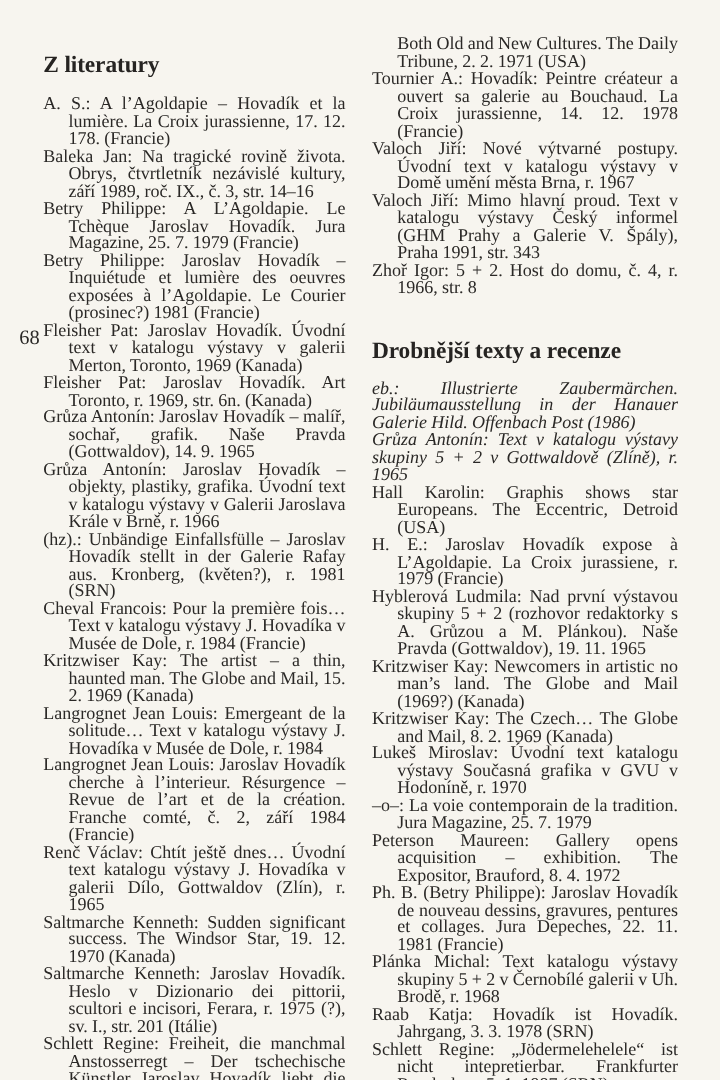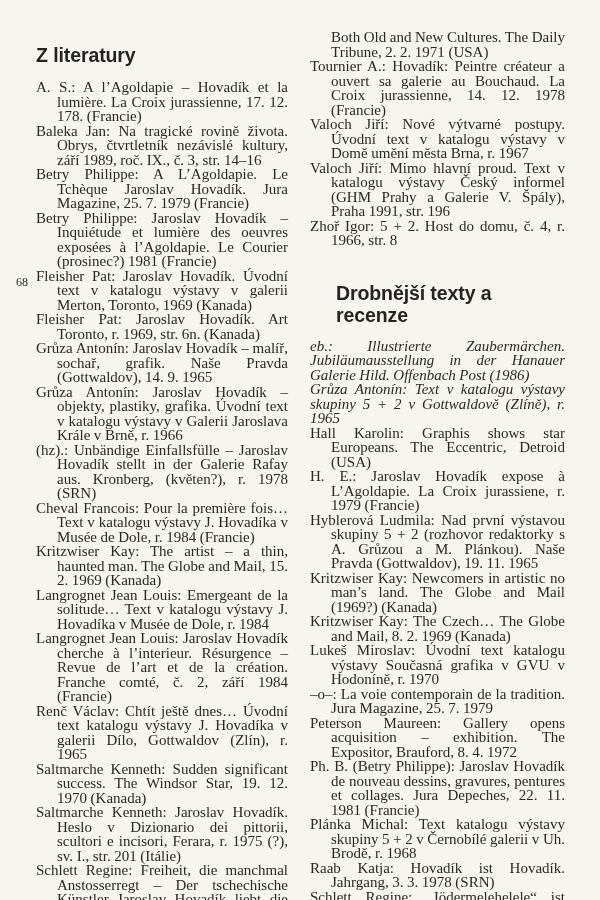--- a/index.html
+++ b/index.html
@@ -15,30 +15,30 @@
       font-family: "Liberation Serif", "DejaVu Serif", serif;
       color: #2a2826;
     }
     .col {
       position: absolute;
       width: 252px;
     }
     .col-left { left: 36px; top: 44px; }
     .col-right { left: 310px; top: 30px; width: 255px; }
     h2.section-title {
-      font-family: Liberation Sans, sans-serif;
+      font-family: Liberation Serif, serif;
       font-weight: bold;
       font-size: 19.5px;
       margin: 0;
       line-height: 22px;
       color: #262422;
       letter-spacing: -0.1px;
     }
     .col-left h2.section-title { margin-bottom: 14px; }
-    .col-right h2.section-title { margin-top: 34px; margin-bottom: 13px; margin-left: 26px; }
+    .col-right h2.section-title { margin-top: 34px; margin-bottom: 13px; }
     .entry {
       font-size: 15px;
       line-height: 14.5px;
       text-align: justify;
       padding-left: 21px;
       text-indent: -21px;
       margin: 0;
       hyphens: manual;
       word-spacing: -0.2px;
     }
@@ -47,61 +47,61 @@
       text-indent: 0;
       font-style: italic;
     }
     .entry.continuation {
       text-indent: 0;
     }
     .page-number {
       position: absolute;
       left: 16px;
       top: 275px;
-      font-size: 12px;
+      font-size: 17px;
       line-height: 14.5px;
       color: #2a2826;
     }
   </style>
 </head>
 <body>
 
 <div class="page-number">68</div>
 
 <div class="col col-left">
   <h2 class="section-title">Z literatury</h2>
   <div>
     <p class="entry">A. S.: A l’Agoldapie – Hovadík et la lumière. La Croix jurassienne, 17. 12. 178. (Francie)</p>
     <p class="entry">Baleka Jan: Na tragické rovině života. Obrys, čtvrtletník nezávislé kultury, září 1989, roč. IX., č. 3, str. 14–16</p>
     <p class="entry">Betry Philippe: A L’Agoldapie. Le Tchèque Jaroslav Hovadík. Jura Magazine, 25. 7. 1979 (Francie)</p>
     <p class="entry">Betry Philippe: Jaroslav Hovadík – Inquiétude et lumière des oeuvres exposées à l’Agoldapie. Le Courier (prosinec?) 1981 (Francie)</p>
     <p class="entry">Fleisher Pat: Jaroslav Hovadík. Úvodní text v katalogu výstavy v galerii Merton, Toronto, 1969 (Kanada)</p>
     <p class="entry">Fleisher Pat: Jaroslav Hovadík. Art Toronto, r. 1969, str. 6n. (Kanada)</p>
     <p class="entry">Grůza Antonín: Jaroslav Hovadík – malíř, sochař, grafik. Naše Pravda (Gottwaldov), 14. 9. 1965</p>
     <p class="entry">Grůza Antonín: Jaroslav Hovadík – objekty, plastiky, grafika. Úvodní text v katalogu výstavy v Galerii Jaroslava Krále v Brně, r. 1966</p>
-    <p class="entry">(hz).: Unbändige Einfallsfülle – Jaroslav Hovadík stellt in der Galerie Rafay aus. Kronberg, (květen?), r. 1978 (SRN)</p>
+    <p class="entry">(hz).: Unbändige Einfallsfülle – Jaroslav Hovadík stellt in der Galerie Rafay aus. Kronberg, (květen?), r. 1981 (SRN)</p>
     <p class="entry">Cheval Francois: Pour la première fois… Text v katalogu výstavy J. Hovadíka v Musée de Dole, r. 1984 (Francie)</p>
     <p class="entry">Kritzwiser Kay: The artist – a thin, haunted man. The Globe and Mail, 15. 2. 1969 (Kanada)</p>
     <p class="entry">Langrognet Jean Louis: Emergeant de la solitude… Text v katalogu výstavy J. Hovadíka v Musée de Dole, r. 1984</p>
     <p class="entry">Langrognet Jean Louis: Jaroslav Hovadík cherche à l’interieur. Résurgence – Revue de l’art et de la création. Franche comté, č. 2, září 1984 (Francie)</p>
     <p class="entry">Renč Václav: Chtít ještě dnes… Úvodní text katalogu výstavy J. Hovadíka v galerii Dílo, Gottwaldov (Zlín), r. 1965</p>
     <p class="entry">Saltmarche Kenneth: Sudden significant success. The Windsor Star, 19. 12. 1970 (Kanada)</p>
     <p class="entry">Saltmarche Kenneth: Jaroslav Hovadík. Heslo v Dizionario dei pittorii, scultori e incisori, Ferara, r. 1975 (?), sv. I., str. 201 (Itálie)</p>
     <p class="entry">Schlett Regine: Freiheit, die manchmal Anstosserregt – Der tschechische Künstler Jaroslav Hovadík liebt die absurde kreativität. Frankfurter Rundschau, 14. 2. 1987 (SRN)</p>
     <p class="entry">(tok).: Oft mit einer Prise schrecken – Jaroslav Hovadík stellt derzeit… Jahrgang 262/č. 40, 17. 2. 1987 (SRN)</p>
     <p class="entry">Wiederhold Sheryl: Czech Artist’s Work Reflects</p>
   </div>
 </div>
 
 <div class="col col-right">
   <p class="entry continuation" style="padding-left:21px;">Both Old and New Cultures. The Daily Tribune, 2. 2. 1971 (USA)</p>
   <div>
     <p class="entry">Tournier A.: Hovadík: Peintre créateur a ouvert sa galerie au Bouchaud. La Croix jurassienne, 14. 12. 1978 (Francie)</p>
     <p class="entry">Valoch Jiří: Nové výtvarné postupy. Úvodní text v katalogu výstavy v Domě umění města Brna, r. 1967</p>
-    <p class="entry">Valoch Jiří: Mimo hlavní proud. Text v katalogu výstavy Český informel (GHM Prahy a Galerie V. Špály), Praha 1991, str. 196</p>
+    <p class="entry">Valoch Jiří: Mimo hlavní proud. Text v katalogu výstavy Český informel (GHM Prahy a Galerie V. Špály), Praha 1991, str. 343</p>
     <p class="entry">Zhoř Igor: 5 + 2. Host do domu, č. 4, r. 1966, str. 8</p>
   </div>
 
   <h2 class="section-title">Drobnější texty a recenze</h2>
   <div>
     <p class="entry flat">eb.: Illustrierte Zaubermärchen. Jubiläumausstellung in der Hanauer Galerie Hild. Offenbach Post (1986)</p>
     <p class="entry flat">Grůza Antonín: Text v katalogu výstavy skupiny 5 + 2 v Gottwaldově (Zlíně), r. 1965</p>
     <p class="entry">Hall Karolin: Graphis shows star Europeans. The Eccentric, Detroid (USA)</p>
     <p class="entry">H. E.: Jaroslav Hovadík expose à L’Agoldapie. La Croix jurassiene, r. 1979 (Francie)</p>
     <p class="entry">Hyblerová Ludmila: Nad první výstavou skupiny 5 + 2 (rozhovor redaktorky s A. Grůzou a M. Plánkou). Naše Pravda (Gottwaldov), 19. 11. 1965</p>

